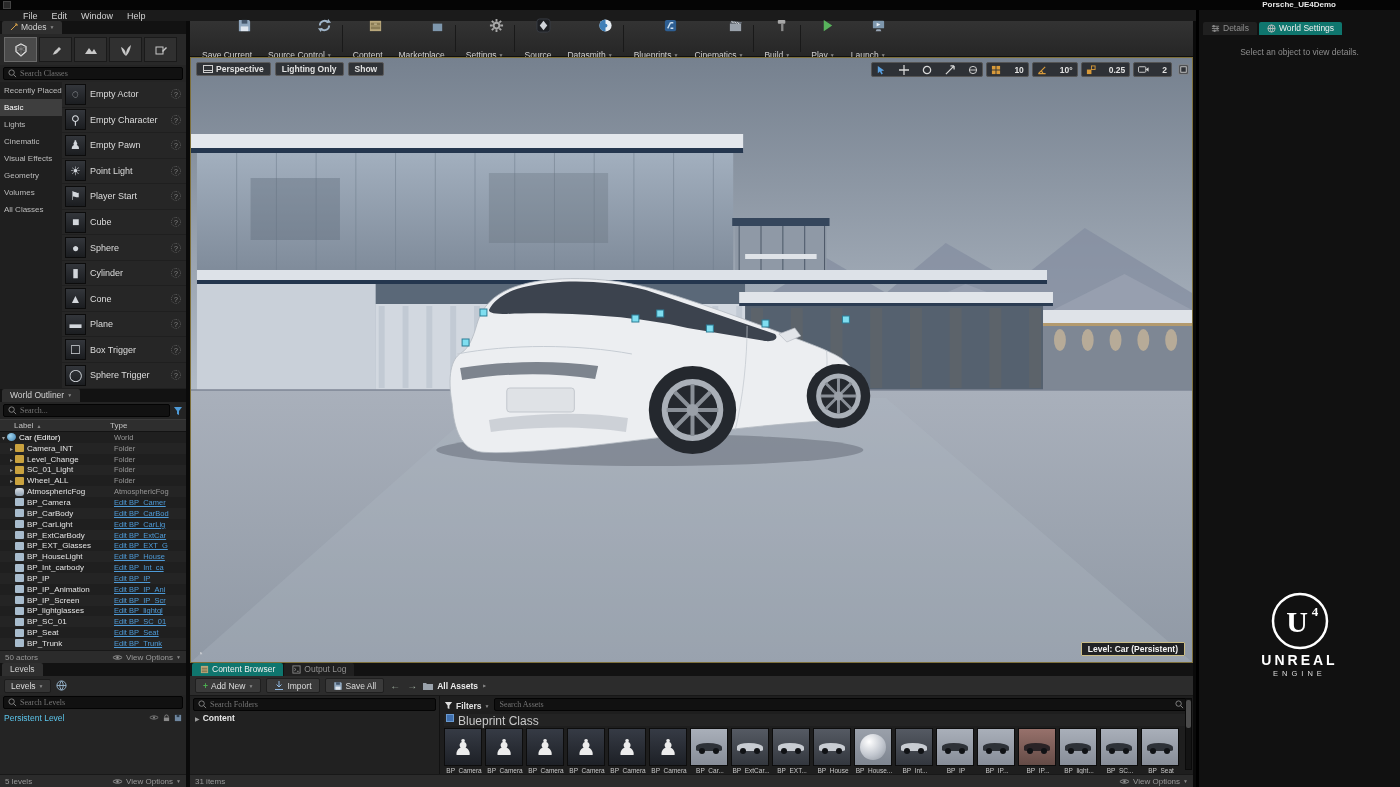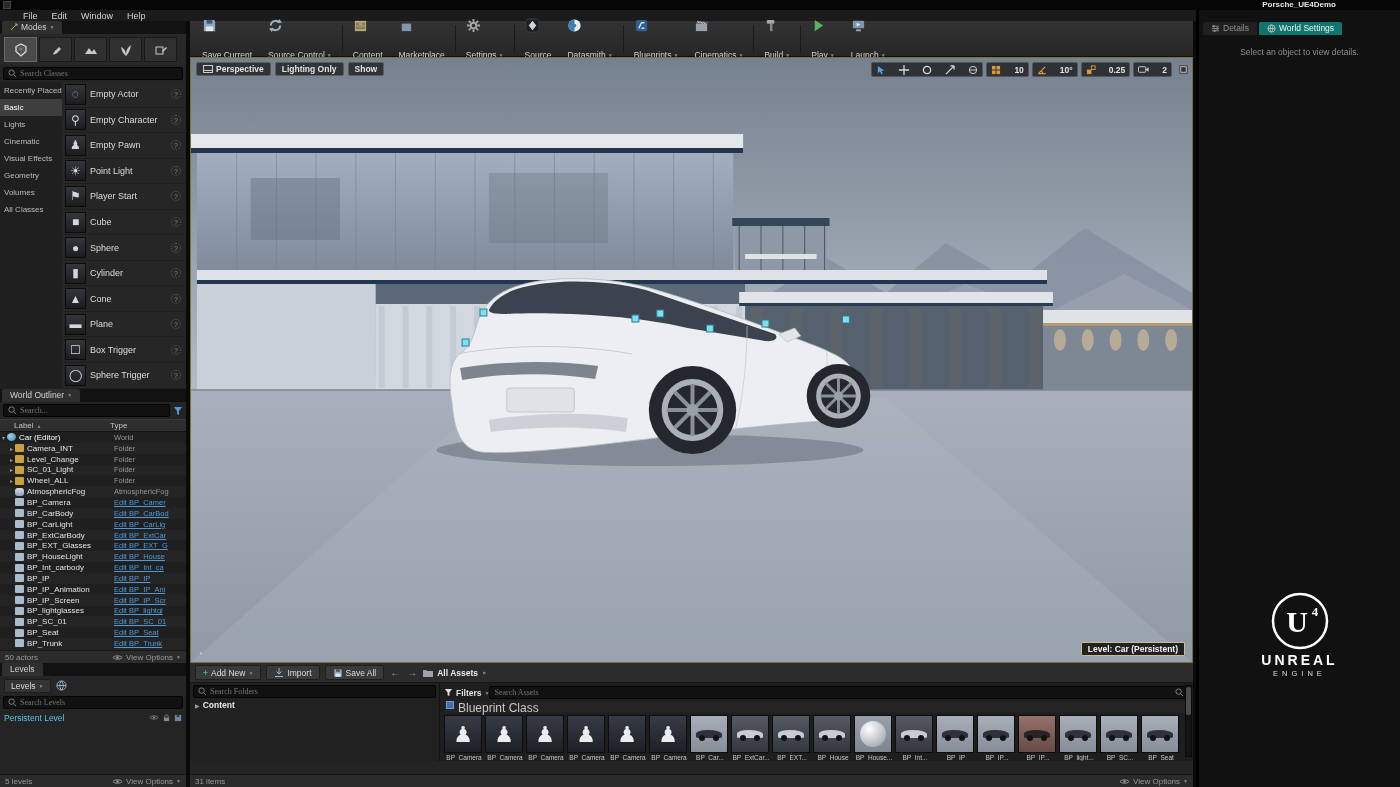--- a/index.html
+++ b/index.html
@@ -67,21 +67,21 @@
 .levels{left:0;top:663px;width:186px;height:124px}
 .levels-toolbar{display:flex;align-items:center;gap:5px;padding:3px 4px;background:#262626;height:19px}
 .levels-btn{display:flex;align-items:center;gap:3px;background:#343434;border:1px solid #1c1c1c;border-radius:2px;padding:1px 6px;font-size:8.5px;color:#ddd}
 .levels-search{display:flex;padding:1px 3px;height:16px}
 .level-row{display:flex;align-items:center;height:13px;padding:0 4px;font-size:8.5px}
 .level-name{color:#5cc6ec;flex:1}
 .level-icons{display:flex;gap:4px;align-items:center}
 
 
 .main-toolbar{position:absolute;left:190px;top:21px;width:1003px;height:36px;background:linear-gradient(#333,#262626);border-bottom:1px solid #101010;display:flex;align-items:stretch;padding:0 4px}
-.tb-btn{display:flex;flex-direction:column;align-items:flex-start;justify-content:center;padding:2px 8px;gap:17px}
+.tb-btn{display:flex;flex-direction:column;align-items:flex-end;justify-content:center;padding:2px 8px;gap:17px}
 .tb-icon{height:16px;display:flex;align-items:center;justify-content:center}
 .tb-label{font-size:8.5px;color:#d2d2d2;display:flex;align-items:center;gap:2px;white-space:nowrap}
 .tb-sep{width:1px;background:#191919;margin:4px 2px}
 
 
 .viewport{position:absolute;left:190px;top:57px;width:1003px;height:606px;border:1px solid #7d6f3a;background:#8b95a5}
 .vp-scene{position:absolute;left:0;top:0;width:100%;height:100%}
 .vp-topleft{position:absolute;left:5px;top:4px;display:flex;gap:4px}
 .vp-pill{display:flex;align-items:center;gap:3px;background:rgba(40,42,46,.9);border:1px solid #5c5c5c;border-radius:2px;padding:1px 6px;font-size:8.5px;font-weight:bold;color:#e2e2e2}
 .vp-topright{position:absolute;right:20px;top:4px;display:flex;gap:3px;align-items:center}
@@ -93,21 +93,21 @@
 
 .cb{left:190px;top:663px;width:1003px;height:124px;background:#242424}
 .cb-toolbar{display:flex;align-items:center;gap:5px;height:20px;padding:0 5px;background:#2c2c2c;border-bottom:1px solid #171717}
 .cb-btn{display:flex;align-items:center;gap:3px;background:#3a3a3a;border:1px solid #1f1f1f;border-radius:2px;padding:1px 7px;font-size:8.5px;color:#ddd;height:15px}
 .cb-nav{color:#9fae9f;font-size:10px;font-weight:bold;padding:0 1px}
 .cb-crumb{display:flex;align-items:center;gap:4px;font-size:8.5px;font-weight:bold;color:#ececec}
 .cb-body{display:flex;height:78px}
 .cb-left{width:250px;border-right:1px solid #121212;background:#212121;padding:2px 3px}
 .cb-folder-row{display:flex;align-items:center;gap:3px;height:14px;font-size:8.5px;color:#e8e8e8;font-weight:bold;padding-left:2px}
 .cb-right{flex:1;background:#1e1e1e;position:relative;padding:2px 4px;overflow:hidden}
-.cb-filterrow{display:flex;align-items:center;height:15px}
+.cb-filterrow{display:flex;gap:5px;height:15px}
 .filters-btn{display:flex;align-items:center;gap:3px;font-size:8.5px;color:#e0e0e0;font-weight:bold}
 .cb-section{display:flex;align-items:flex-start;gap:4px;height:12px;font-size:12px;color:#c8c8c8;background:#232323;margin-top:1px;padding-left:2px}
 .sec-chip{width:8px;height:8px;background:#3f6fae;border:1px solid #6a9ad0}
 .asset-row{display:flex;gap:1px;margin-top:2px}
 .asset{width:40px;flex:none}
 .asset-thumb{width:38px;height:38px;border:1px solid #0d0d0d;display:flex;align-items:center;justify-content:center}
 .asset-thumb.pawn{background:linear-gradient(#363b45,#1d2026);color:#ececec;font-size:22px;font-family:"DejaVu Sans",sans-serif}
 .asset-thumb.carlight{background:linear-gradient(#a9afb9,#878d98);color:#2e3238}
 .asset-thumb.cardark{background:linear-gradient(#555a63,#33373e);color:#c8ccd2}
 .asset-thumb.carred{background:linear-gradient(#97716b,#644b46);color:#2a2326}
@@ -812,20 +812,37 @@
           <rect x="1" y="1" width="10" height="10" fill="rgba(38,40,44,.9)" stroke="#888"></rect>
           <rect x="3" y="3" width="6" height="6" fill="none" stroke="#cfcfcf"></rect>
         </svg>
     </div>
 
     <div class="vp-badge">Level:  Car (Persistent)</div>
     <div class="vp-corner">◔</div>
   </div>
 
   <div class="panel cb">
+    <div class="tabbar">
+      <div class="tab active">
+        <svg width="9" height="9" viewBox="0 0 10 10">
+            <rect x="1" y="1" width="8" height="8" fill="#b9a87c"></rect>
+            <rect x="2" y="3" width="6" height="2" fill="#8a7c55"></rect>
+            <rect x="2" y="6" width="6" height="2" fill="#8a7c55"></rect>
+          </svg>
+        <span>Content Browser</span>
+      </div>
+      <div class="tab inactive">
+        <svg width="9" height="9" viewBox="0 0 10 10">
+            <rect x="1" y="1" width="8" height="8" fill="none" stroke="#8a8a8a"></rect>
+            <path d="M2.5 3.5l2 1.5-2 1.5M5.5 7h2" stroke="#8a8a8a" fill="none"></path>
+          </svg>
+        <span>Output Log</span>
+      </div>
+    </div>
     <div class="cb-toolbar">
       <div class="cb-btn">
         <span style="color:#4caf50;font-weight:bold">+</span>
         <span>Add New</span>
           <span class="caret">▼</span>
       </div>
       <div class="cb-btn">
         <svg width="10" height="10" viewBox="0 0 10 10">
             <path d="M5 0v6M2.5 3.5L5 6l2.5-2.5" stroke="#8fb7e0" fill="none"></path>
             <path d="M1 8.5h8" stroke="#8fb7e0"></path>

